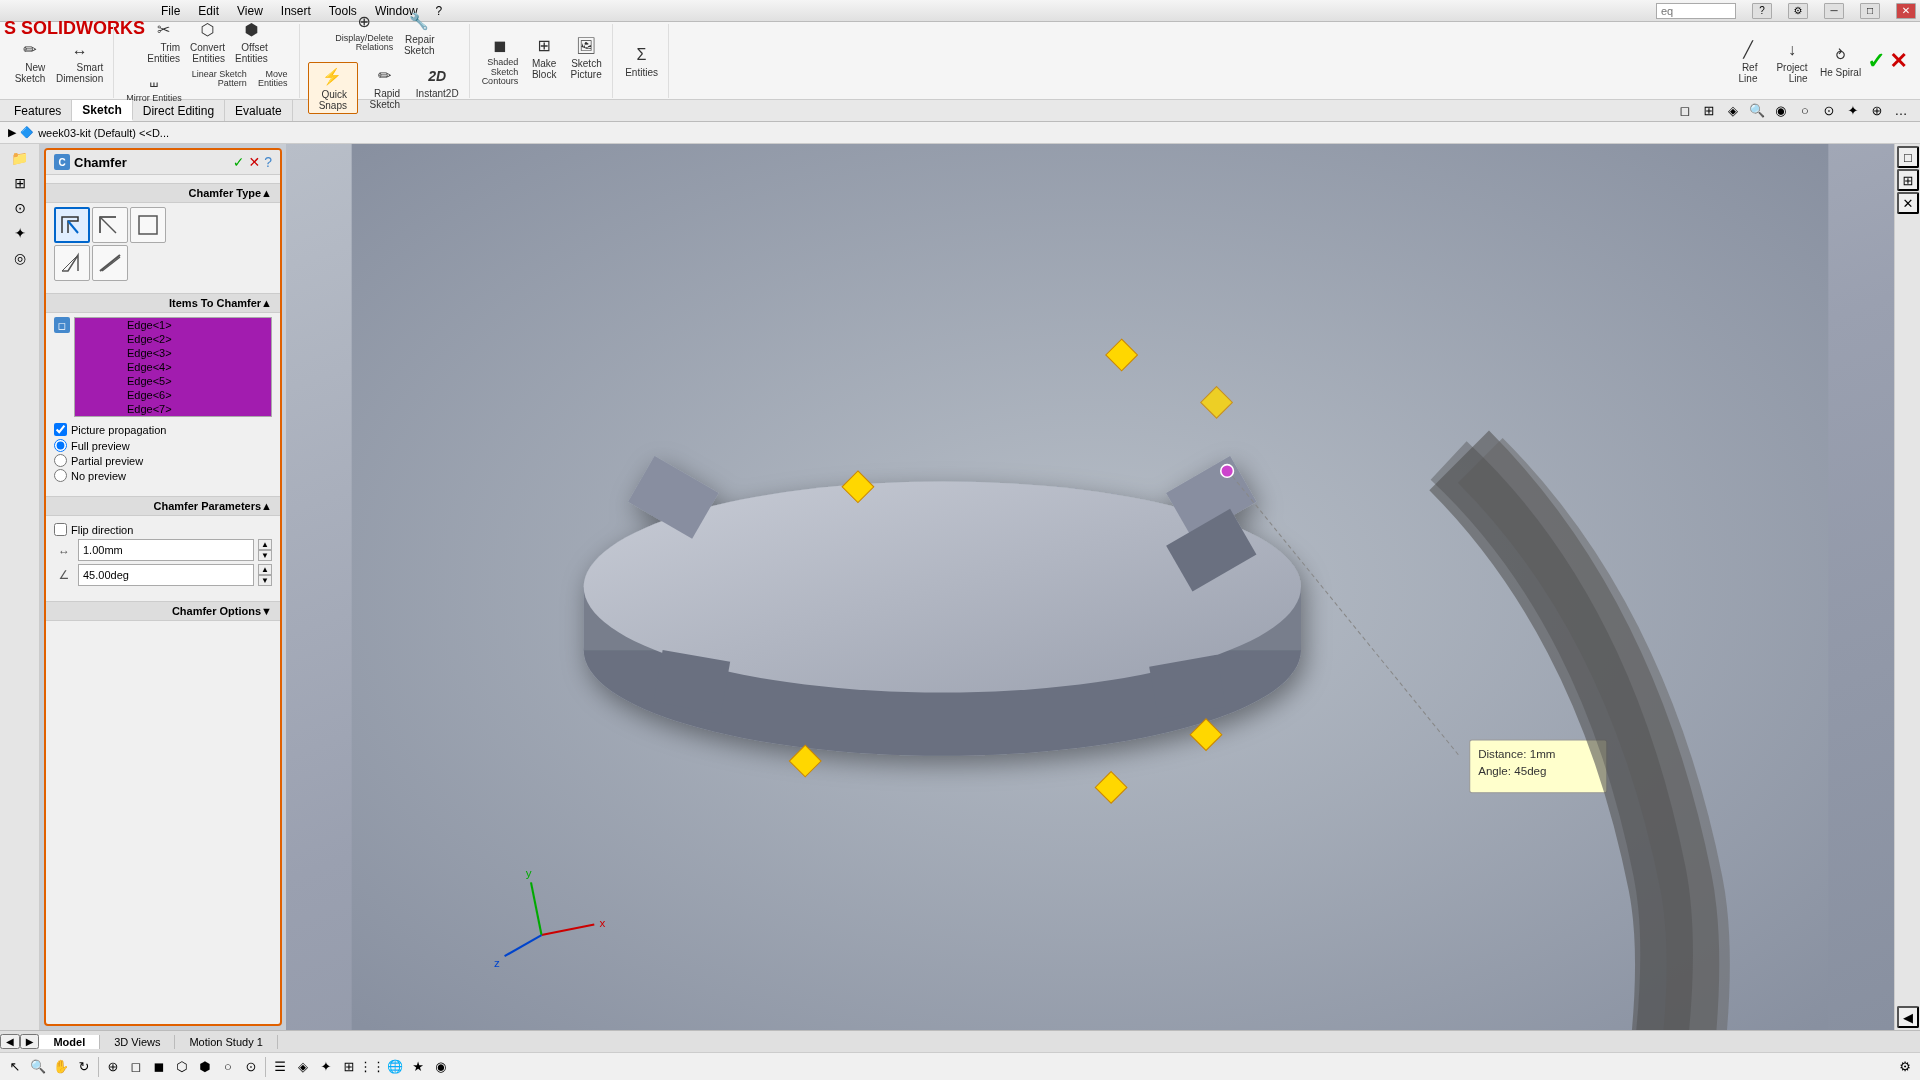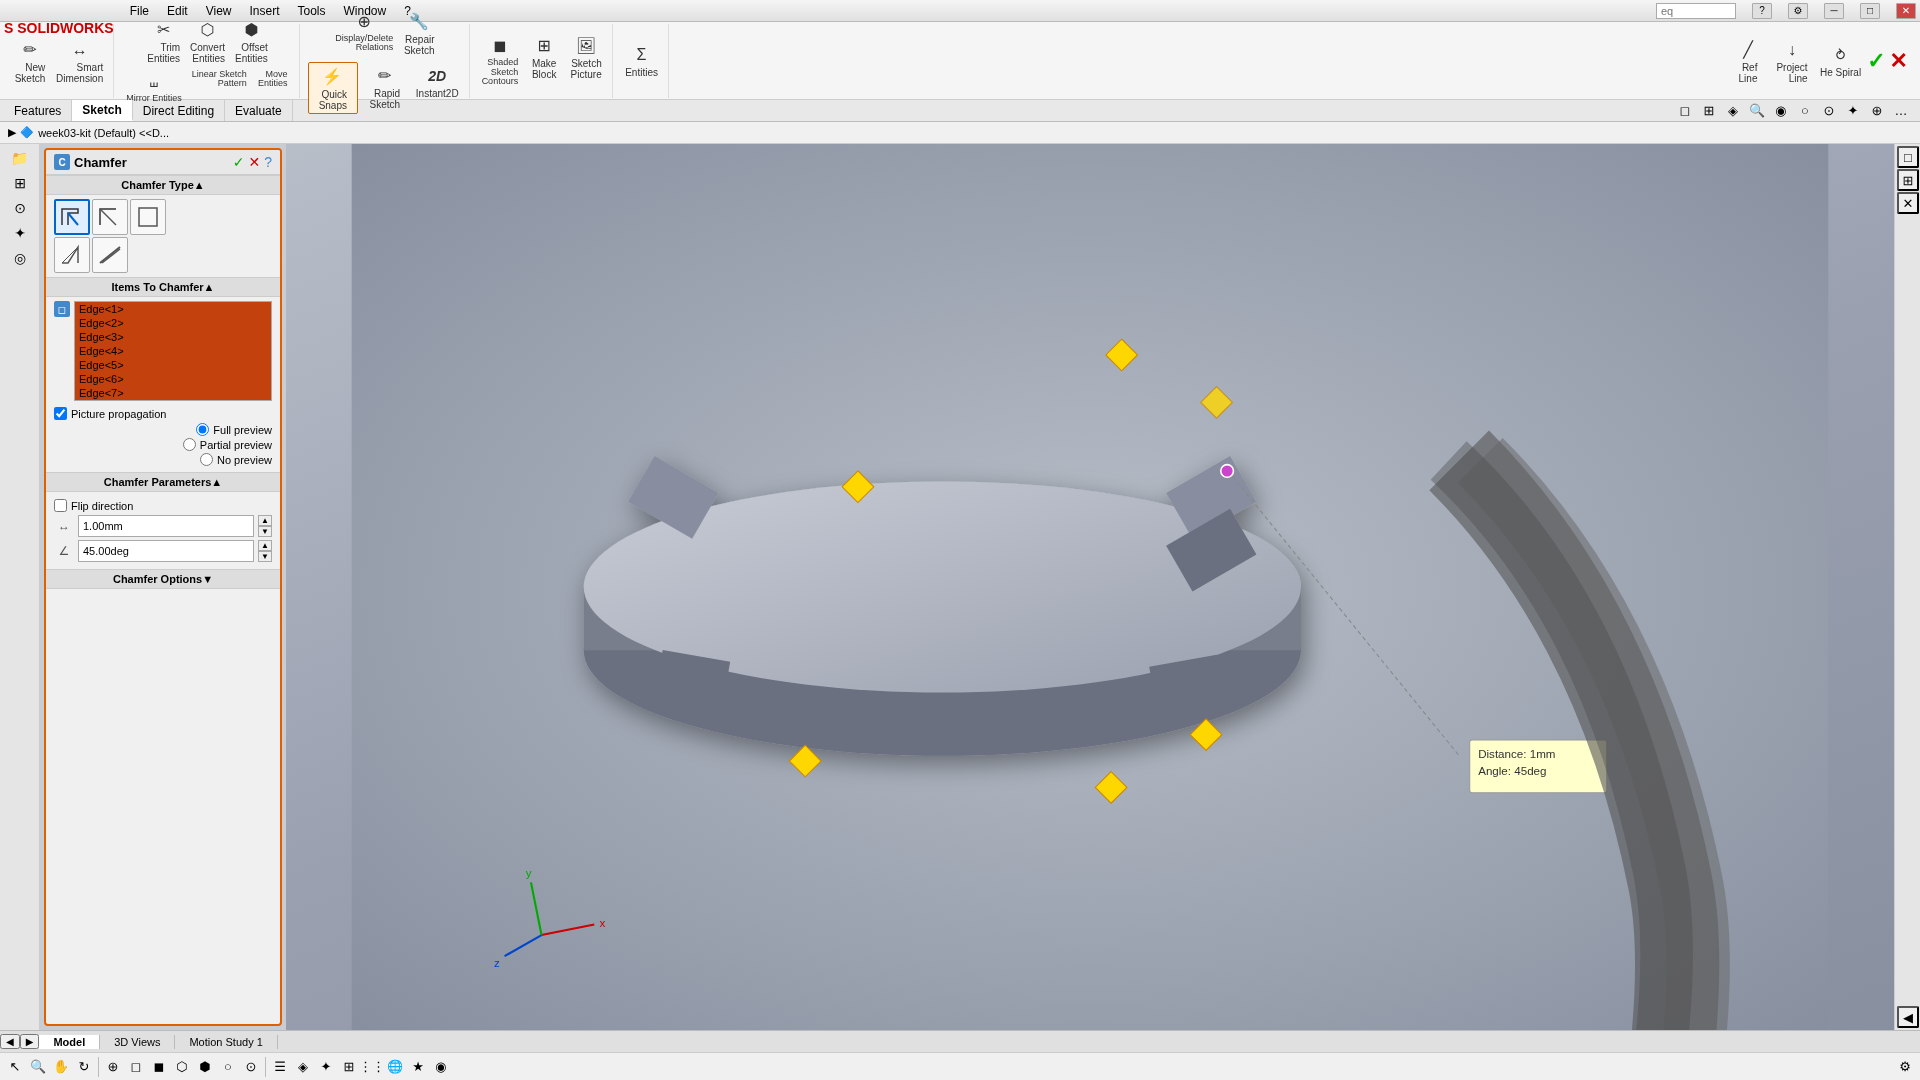--- a/index.html
+++ b/index.html
@@ -30,35 +30,35 @@
     #property-panel { width: 238px; background: #f0f0f0; border: 2px solid #e06000; border-radius: 4px; margin: 4px; overflow-y: auto; display: flex; flex-direction: column; }
     .panel-header { background: #e8e8e8; border-bottom: 1px solid #ccc; padding: 4px 8px; display: flex; justify-content: space-between; align-items: center; }
     .panel-title { font-size: 13px; font-weight: bold; display: flex; align-items: center; gap: 4px; }
     .panel-title-icon { width: 16px; height: 16px; background: #4488cc; border-radius: 2px; display: flex; align-items: center; justify-content: center; color: white; font-size: 10px; }
     .panel-actions { display: flex; gap: 4px; }
     .panel-action-btn { background: none; border: none; cursor: pointer; font-size: 14px; }
     .check-btn { color: #00aa00; }
     .x-btn { color: #cc0000; }
     .info-btn { color: #4488cc; }
 
-    .section-header { background: #ddd; padding: 3px 8px; display: flex; justify-content: center; align-items: center; font-size: 11px; font-weight: bold; cursor: pointer; border-top: 1px solid #ccc; border-bottom: 1px solid #ccc; margin-top: 0; }
+    .section-header { background: #ddd; padding: 3px 8px; display: flex; justify-content: flex-end; align-items: center; font-size: 11px; font-weight: bold; cursor: pointer; border-top: 1px solid #ccc; border-bottom: 1px solid #ccc; margin-top: 8px; }
     .section-content { padding: 4px 8px; }
 
     .chamfer-type-grid { display: flex; flex-direction: column; gap: 2px; }
     .chamfer-type-row { display: flex; gap: 2px; }
     .type-btn { width: 36px; height: 36px; border: 1px solid #aaa; background: #f8f8f8; cursor: pointer; display: flex; align-items: center; justify-content: center; font-size: 18px; border-radius: 2px; }
     .type-btn.active { border: 2px solid #0066cc; background: #e0eeff; }
 
     
-    .items-list { background: #c2410c; border: 1px solid #aaa; height: 100px; overflow-y: auto; font-size: 11px; }
+    .items-list { background: #a21caf; border: 1px solid #aaa; height: 100px; overflow-y: auto; font-size: 11px; padding-left: 48px; }
     .items-list .list-item { padding: 1px 4px; cursor: pointer; }
     .items-list .list-item.selected { background: #3366cc; color: white; }
 
     .checkbox-row { display: flex; align-items: center; gap: 4px; font-size: 11px; margin: 3px 0; }
-    .radio-row { display: flex; align-items: center; gap: 4px; font-size: 11px; margin: 2px 0; justify-content: flex-end; }
+    .radio-row { display: flex; align-items: center; gap: 4px; font-size: 11px; margin: 2px 0; }
 
     .param-row { display: flex; align-items: center; gap: 4px; margin: 3px 0; }
     .param-icon { width: 20px; height: 20px; display: flex; align-items: center; justify-content: center; color: #555; font-size: 12px; }
     .param-input { flex: 1; border: 1px solid #aaa; background: white; padding: 2px 4px; font-size: 11px; height: 22px; }
     .param-spinner { display: flex; flex-direction: column; }
     .spin-btn { width: 14px; height: 11px; border: 1px solid #aaa; background: #eee; cursor: pointer; display: flex; align-items: center; justify-content: center; font-size: 8px; line-height: 1; }
 
     
     #viewport { flex: 1; background: linear-gradient(160deg, #b8bec8 0%, #9aa0b0 50%, #8890a0 100%); position: relative; overflow: hidden; }
 
@@ -85,21 +85,21 @@
 
     
     .panel-scroll { overflow-y: auto; flex: 1; }
 
     
     #title-bar { background: linear-gradient(180deg, #f5f5f5, #e0e0e0); border-bottom: 1px solid #bbb; height: 22px; display: flex; align-items: center; justify-content: space-between; padding: 0 4px; }
     .title-left { display: flex; align-items: center; gap: 6px; }
     .title-right { display: flex; gap: 16px; }
     .title-btn { width: 20px; height: 16px; border: 1px solid #aaa; background: #e0e0e0; cursor: pointer; font-size: 10px; display: flex; align-items: center; justify-content: center; border-radius: 1px; }
 
-    .solidworks-logo { font-weight: bold; color: #cc0000; font-size: 14px; margin-right: 4px; margin-top: 35px; }
+    .solidworks-logo { font-weight: bold; color: #cc0000; font-size: 18px; margin-right: 4px; margin-top: 35px; }
   </style>
 </head>
 <body>
 
 <div id="title-bar">
   <div class="title-left">
     <span class="solidworks-logo">S SOLIDWORKS</span>
     <span style="padding:2px 6px;cursor:pointer;">File</span>
     <span style="padding:2px 6px;cursor:pointer;">Edit</span>
     <span style="padding:2px 6px;cursor:pointer;">View</span>

